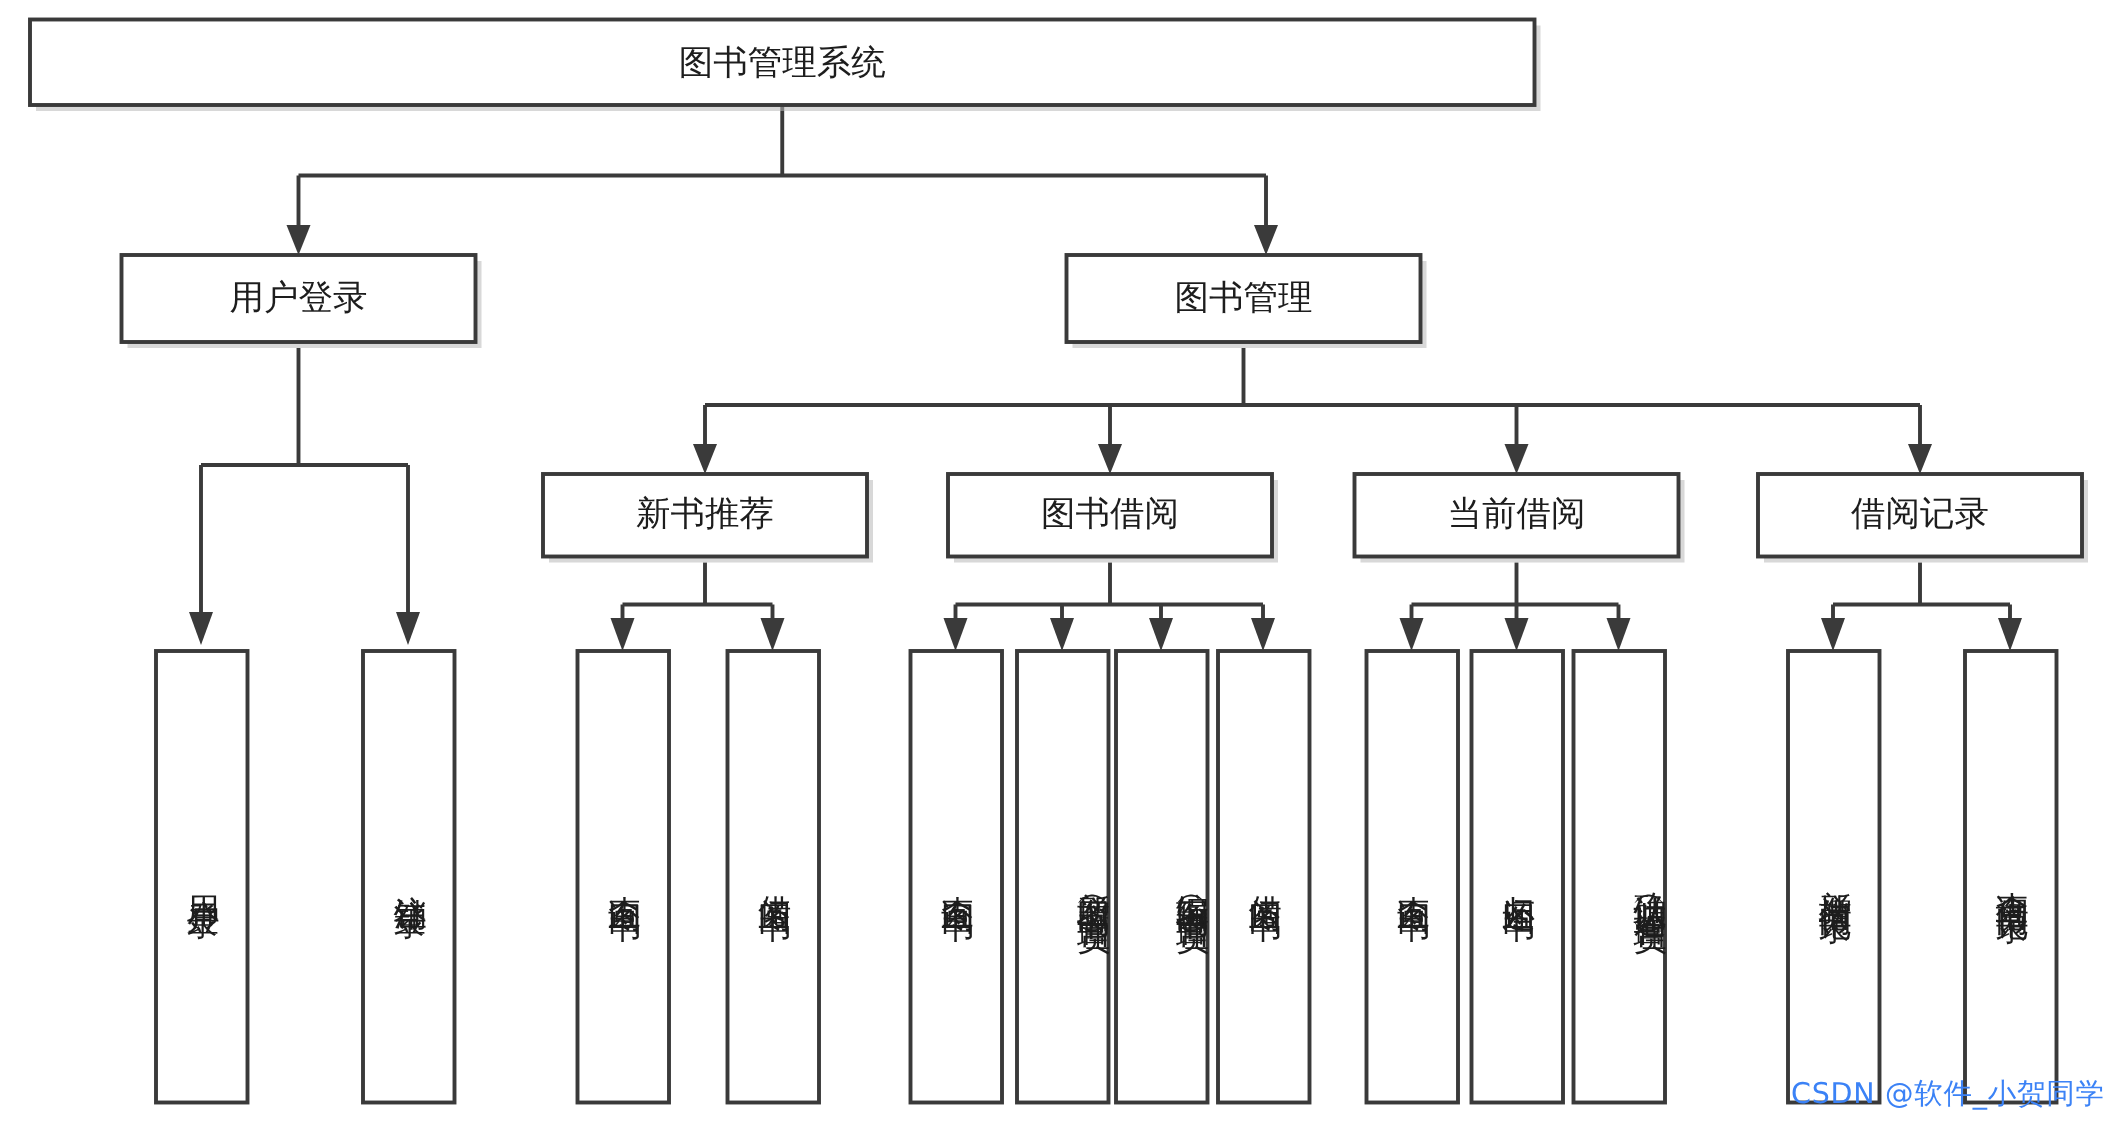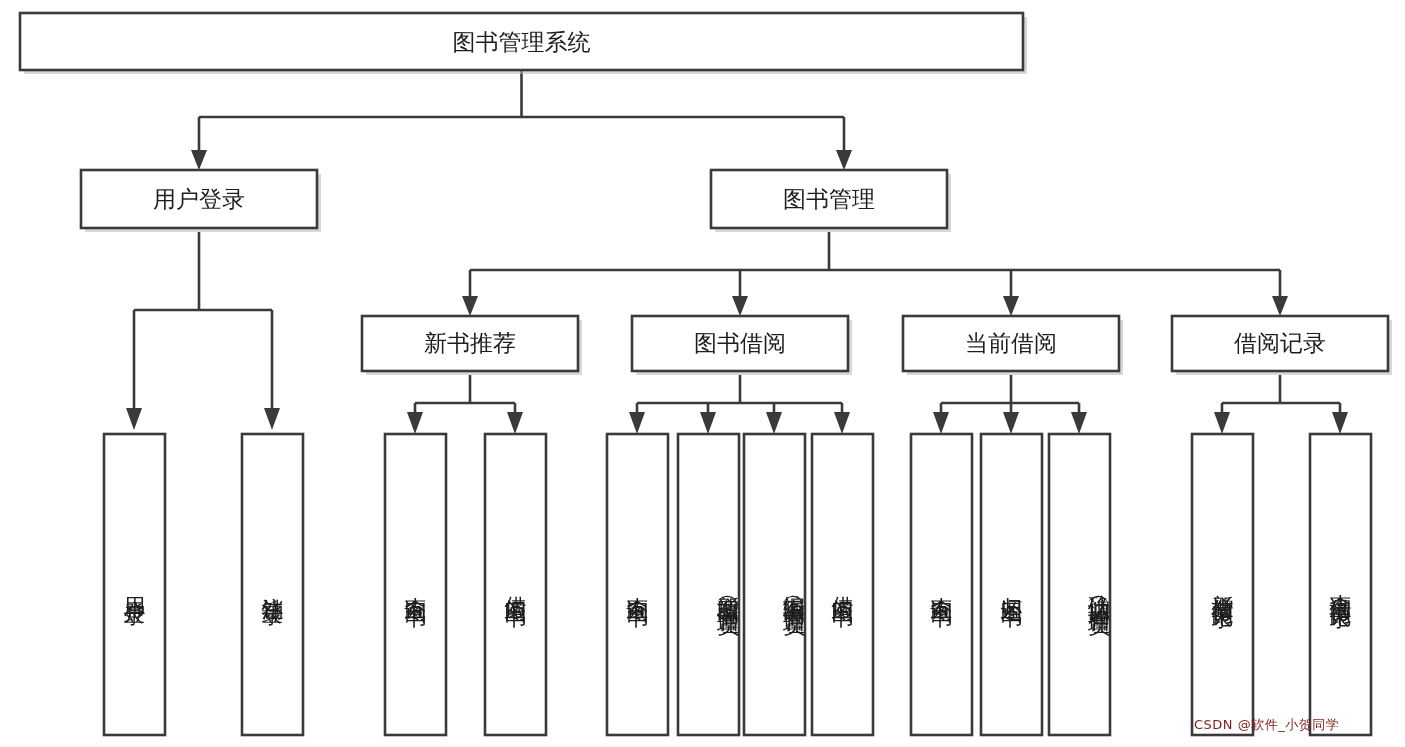--- a/index.html
+++ b/index.html
@@ -63,22 +63,22 @@
     line-height: 1;
     color: #1d1d1d;
     letter-spacing: 3px;
     white-space: nowrap;
     text-align: center;
     pointer-events: none;
   }
   .watermark {
     position: absolute;
     font-family: "DejaVu Sans", "Liberation Sans", sans-serif;
-    font-size: 13px;
-    color: #7f1d1d;
+    font-size: 19px;
+    color: #3b82f6;
     white-space: nowrap;
     letter-spacing: 0.5px;
   }
 </style>
 </head>
 <body>
 
 <div id="diagram-root">
 
   <svg class="tree-canvas" viewBox="0 0 1405 747" xmlns="http://www.w3.org/2000/svg">

